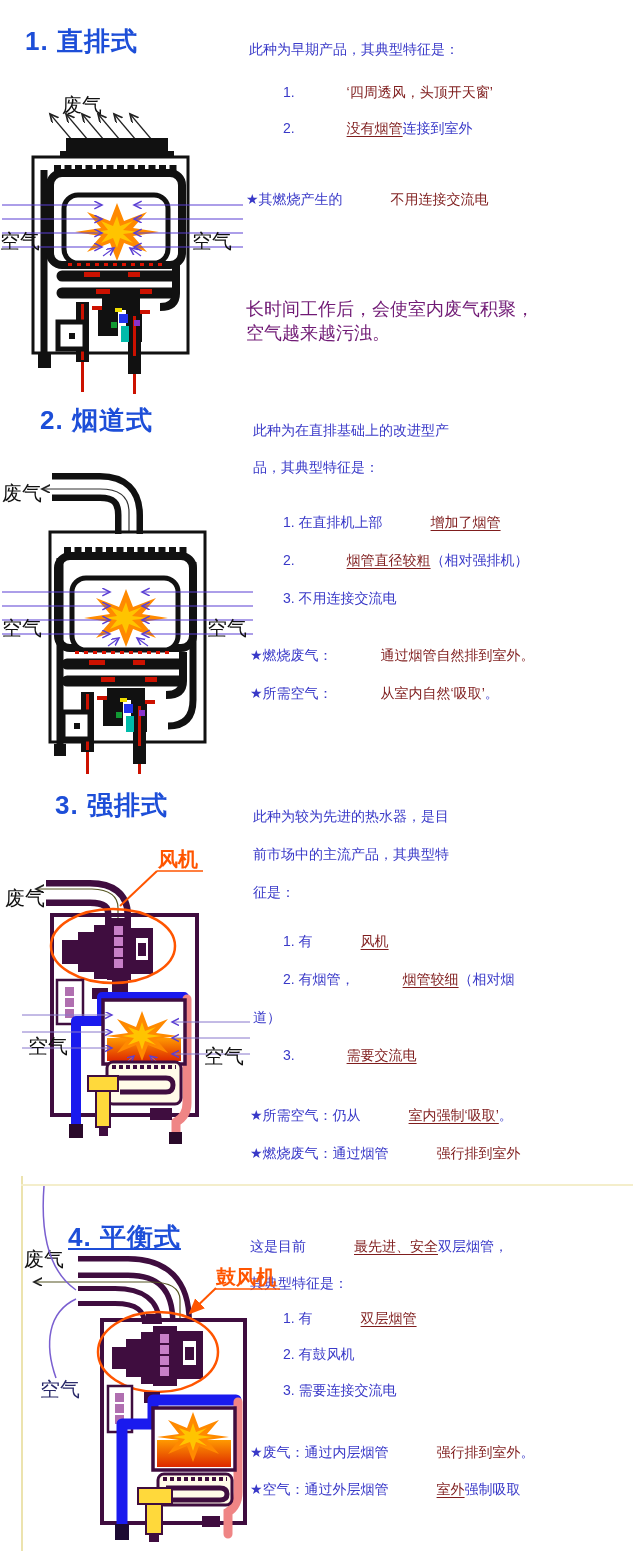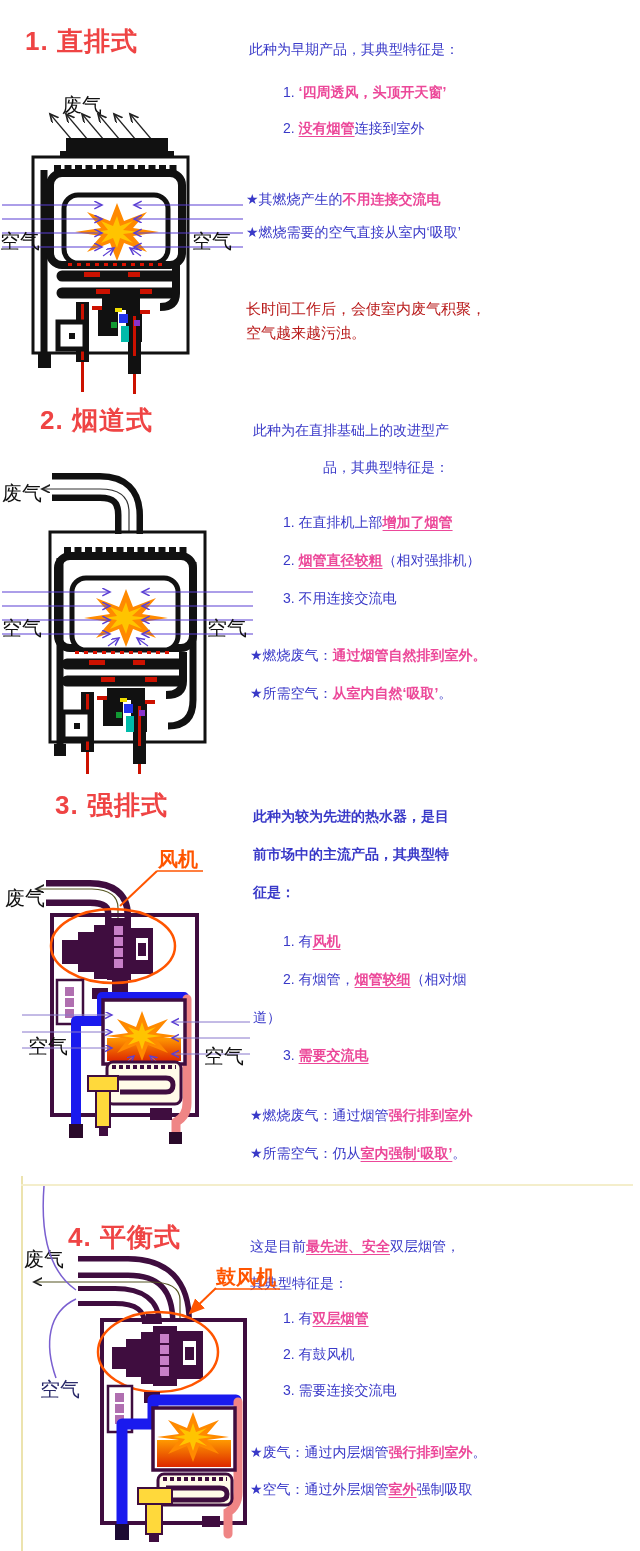--- a/index.html
+++ b/index.html
@@ -1,29 +1,29 @@
 <!DOCTYPE html>
 <html><head>
 <meta charset="utf-8">
 <style>
   html,body{margin:0;padding:0;}
   body{
     width:640px;height:1551px;position:relative;background:#ffffff;
     font-family:"Liberation Sans","DejaVu Sans",sans-serif;overflow:hidden;
   }
   .abs{position:absolute;}
-  .title{font-size:26px;font-weight:bold;color:#ef4444;letter-spacing:1px;white-space:nowrap;}
+  .title{font-size:26px;font-weight:bold;color:#1d4ed8;letter-spacing:1px;white-space:nowrap;}
   .txt{font-size:14px;color:#3939c8;white-space:nowrap;}
   .lh37 div{line-height:37px;}
   .lh38 div{line-height:38px;}
   .lh36 div{line-height:36px;}
   .lh33 div{line-height:33px;}
-  .note{font-size:15px;color:#b91c1c;white-space:nowrap;}
+  .note{font-size:18px;color:#701a75;white-space:nowrap;}
   .note div{line-height:24px;}
-  .b{font-weight:bold;color:#ec4899;}
+  .b{font-weight:normal;color:#7f1d1d;margin-left:48px;}
   .u{text-decoration:underline;text-underline-offset:3px;}
   .ind{padding-left:30px;}
   svg{position:absolute;}
   .dlabel{font-family:"Liberation Sans","DejaVu Sans",sans-serif;font-size:20px;fill:#111111;}
   .dlabel4{fill:#2a2a6a;}
   .callout{font-family:"Liberation Sans","DejaVu Sans",sans-serif;font-size:20px;font-weight:bold;fill:#ff5500;}
   .blk{fill:none;stroke:#111111;}
   .pur{fill:none;stroke:#3f0d3f;}
   .purf{fill:#3f0d3f;}
   .slide-line{position:absolute;background:#ece3ae;}
@@ -34,21 +34,20 @@
 <div class="abs title" style="left:25px;top:24px;">1. 直排式</div>
 <div class="abs txt lh37" style="left:249px;top:31px;">
     <div><span>此种为早期产品，其典型特征是：</span></div>
   </div>
 <div class="abs txt lh36" style="left:283px;top:74px;">
     <div><span>1. </span><span class="b">‘四周透风，头顶开天窗’</span></div>
     <div><span>2. </span><span class="b u">没有烟管</span><span>连接到室外</span></div>
   </div>
 <div class="abs txt lh33" style="left:246px;top:183px;">
     <div><span>★其燃烧产生的</span><span class="b">不用连接交流电</span></div>
-    <div><span>★燃烧需要的空气直接从室内‘吸取’</span></div>
   </div>
 <div class="abs note" style="left:246px;top:297px;">
     <div><span>长时间工作后，会使室内废气积聚，</span></div>
     <div><span>空气越来越污浊。</span></div>
   </div>
 
 <svg style="left:0;top:85px;" width="245" height="310" viewBox="0 85 245 310">
   <defs>
     <marker id="mB" markerWidth="10" markerHeight="9" refX="7" refY="3.5" orient="auto">
       <path d="M0,0 L7,3.5 L0,7" fill="none" stroke="#222" stroke-width="1.4"></path>
@@ -155,21 +154,21 @@
       <rect x="119" y="314" width="9" height="9" fill="#2233ee"></rect>
     <rect x="121" y="326" width="8" height="16" fill="#00bbaa"></rect>
       <rect x="111" y="322" width="6" height="6" fill="#119933"></rect>
     <rect x="134" y="320" width="6" height="6" fill="#8833cc"></rect>
       <rect x="140" y="310" width="10" height="4" fill="#cc1100"></rect>
       <rect x="92" y="306" width="10" height="4" fill="#cc1100"></rect>
   </g>
 </svg>
 
 <div class="abs title" style="left:40px;top:403px;">2. 烟道式</div>
-<div class="abs txt lh37" style="left:253px;top:412px;text-align:right;">
+<div class="abs txt lh37" style="left:253px;top:412px;">
     <div><span>此种为在直排基础上的改进型产</span></div>
     <div><span>品，其典型特征是：</span></div>
   </div>
 <div class="abs txt lh38" style="left:283px;top:503px;">
     <div><span>1. 在直排机上部</span><span class="b u">增加了烟管</span></div>
     <div><span>2. </span><span class="b u">烟管直径较粗</span><span>（相对强排机）</span></div>
     <div><span>3. 不用连接交流电</span></div>
   </div>
 <div class="abs txt lh38" style="left:250px;top:636px;">
     <div><span>★燃烧废气：</span><span class="b">通过烟管自然排到室外。</span></div>
@@ -259,34 +258,34 @@
       <rect x="124" y="704" width="9" height="9" fill="#2233ee"></rect>
     <rect x="126" y="716" width="8" height="16" fill="#00bbaa"></rect>
       <rect x="116" y="712" width="6" height="6" fill="#119933"></rect>
     <rect x="139" y="710" width="6" height="6" fill="#8833cc"></rect>
       <rect x="145" y="700" width="10" height="4" fill="#cc1100"></rect>
       <rect x="97" y="696" width="10" height="4" fill="#cc1100"></rect>
   </g>
 </svg>
 
 <div class="abs title" style="left:55px;top:788px;">3. 强排式</div>
-<div class="abs txt lh38" style="left:253px;top:797px;font-weight:bold;">
+<div class="abs txt lh38" style="left:253px;top:797px;">
     <div><span>此种为较为先进的热水器，是目</span></div>
     <div><span>前市场中的主流产品，其典型特</span></div>
     <div><span>征是：</span></div>
   </div>
 <div class="abs txt lh38" style="left:253px;top:922px;">
     <div class="ind"><span>1. 有</span><span class="b u">风机</span></div>
     <div class="ind"><span>2. 有烟管，</span><span class="b u">烟管较细</span><span>（相对烟</span></div>
     <div><span>道）</span></div>
     <div class="ind"><span>3. </span><span class="b u">需要交流电</span></div>
   </div>
 <div class="abs txt lh38" style="left:250px;top:1096px;">
+    <div><span>★所需空气：仍从</span><span class="b u">室内强制‘吸取’</span><span>。</span></div>
     <div><span>★燃烧废气：通过烟管</span><span class="b">强行排到室外</span></div>
-    <div><span>★所需空气：仍从</span><span class="b u">室内强制‘吸取’</span><span>。</span></div>
   </div>
 
 <svg style="left:0;top:845px;" width="260" height="320" viewBox="0 845 260 320">
 
   <path d="M46,893 H90 Q118,893 118,915 V926" stroke="#3f0d3f" stroke-width="26" fill="none"></path>
   <path d="M46,893 H90 Q118,893 118,915 V926" stroke="#fff" stroke-width="13" fill="none"></path>
   <path d="M118,924 V908 Q118,890 92,889 H36" stroke="#555522" stroke-width="1.2" fill="none" marker-end="url(#mB)"></path>
   <text class="dlabel" x="5" y="905">废气</text>
 
   <text class="callout" x="158" y="866">风机</text>
@@ -356,21 +355,21 @@
     <rect x="88" y="1076" width="30" height="15" fill="#ffd93b" stroke="#3f0d3f" stroke-width="2"></rect>
     <rect x="96" y="1091" width="14" height="36" fill="#ffd93b" stroke="#3f0d3f" stroke-width="2"></rect>
     <rect x="99" y="1127" width="9" height="9" fill="#3f0d3f"></rect>
   </g>
   <rect x="150" y="1108" width="22" height="12" fill="#3f0d3f"></rect>
 </svg>
 
 <div class="slide-line" style="left:21px;top:1176px;width:2px;height:375px;"></div>
 <div class="slide-line" style="left:21px;top:1184px;width:612px;height:2px;background:#f4eecb;"></div>
 
-<div class="abs title" style="left:68px;top:1220px;">4. 平衡式</div>
+<div class="abs title" style="left:68px;top:1220px;text-decoration:underline;">4. 平衡式</div>
 <div class="abs txt lh37" style="left:250px;top:1228px;">
     <div><span>这是目前</span><span class="b u">最先进、安全</span><span>双层烟管，</span></div>
     <div><span>其典型特征是：</span></div>
   </div>
 <div class="abs txt lh36" style="left:283px;top:1300px;">
     <div><span>1. 有</span><span class="b u">双层烟管</span></div>
     <div><span>2. 有鼓风机</span></div>
     <div><span>3. 需要连接交流电</span></div>
   </div>
 <div class="abs txt lh37" style="left:250px;top:1434px;">

